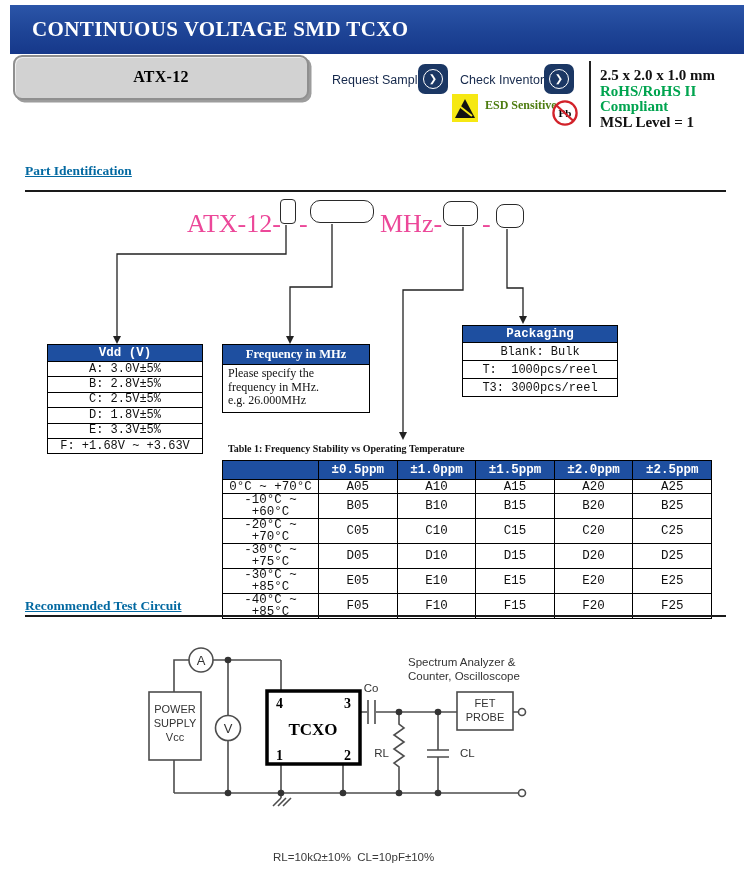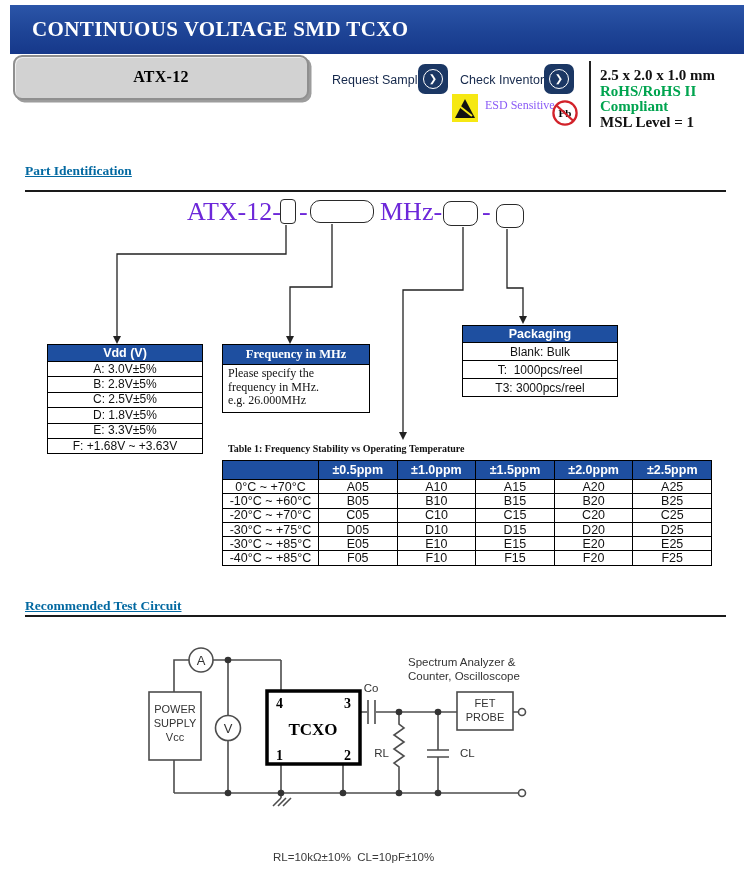--- a/index.html
+++ b/index.html
@@ -19,35 +19,35 @@
   
   .tab{left:13px;top:55px;width:292px;height:41px;background:#d2d2d2;border:2px solid #8f8f8f;
     border-radius:9px;box-shadow:2.5px 2.5px 0 #9c9c9c, inset 1px 1px 0 #ececec;
     text-align:center;line-height:40px;font-weight:bold;font-size:16px;color:#000000;letter-spacing:.3px;}
 
   
   .navtext{font-family:"Liberation Sans",sans-serif;font-size:12.5px;color:#15284b;}
   .gobtn{width:30px;height:30px;background:#1b3764;border-radius:7px;display:flex;align-items:center;justify-content:center;cursor:pointer;}
   .gobtn .ring{width:18px;height:18px;border:1.6px solid #fff;border-radius:50%;display:flex;align-items:center;justify-content:center;}
   .gobtn .ch{color:#fff;font-size:10px;font-weight:bold;font-family:"DejaVu Sans",sans-serif;line-height:1;}
-  .esdlabel{font-weight:normal;font-size:12px;color:#8b5cf6;}
+  .esdlabel{font-weight:bold;font-size:12px;color:#4d7c0f;}
   .divider{left:589px;top:61px;width:2px;height:66px;background:#222;}
   .infocol{left:600px;top:68px;font-weight:bold;font-size:15px;line-height:15.5px;color:#111;}
   .infocol .green{color:#00a44f;}
 
   
   .sechead{font-weight:bold;font-size:13.5px;color:#0369a1;text-decoration:underline;}
   .rule{height:2px;background:#1a1a1a;}
 
   
-  .pntext{font-size:26px;color:#6d28d9;line-height:1;}
+  .pntext{font-size:26px;color:#ec4899;line-height:1;margin-top:12px;}
   .pnbox{border:1.5px solid #2a2a2a;background:#fff;}
 
   
-  table{border-collapse:collapse;font-family:Liberation Sans, sans-serif;}
+  table{border-collapse:collapse;font-family:Liberation Mono, monospace;}
   .btable{border:1.5px solid #000;width:100%;table-layout:fixed;}
   .btable th{background:#1e4fa0;color:#fff;font-weight:bold;font-size:12.5px;border:1px solid #000;padding:1px 2px;}
   .btable td{border:1px solid #000;font-size:12px;text-align:center;padding:0 2px;}
   .vdd td{height:14.4px;line-height:13px;}
   .pkg td{height:17px;white-space:pre;}
   .freqbody{border:1.5px solid #000;border-top:none;font-size:12px;line-height:13.5px;padding:2px 5px 4px 5px;background:#fff;}
   .freqhead{background:#1e4fa0;color:#fff;font-weight:bold;font-size:12.5px;text-align:center;
     border:1.5px solid #000;padding:2px 0;}
 
   .t1 th{font-size:12.5px;height:16px;}

